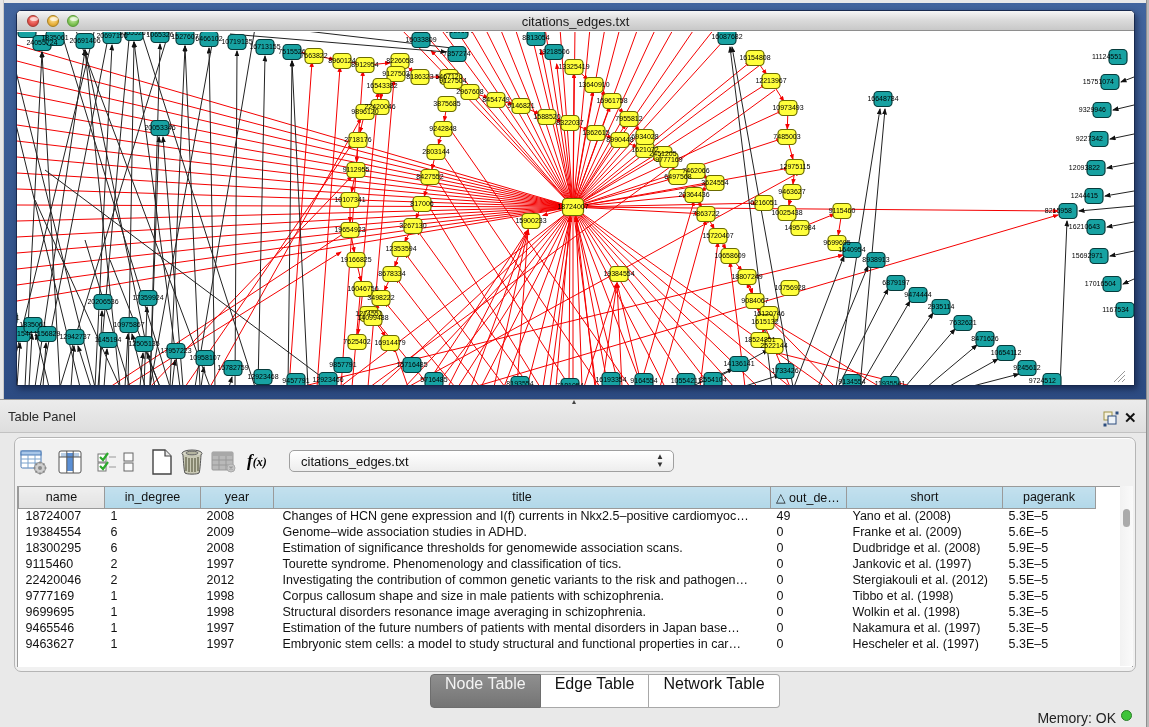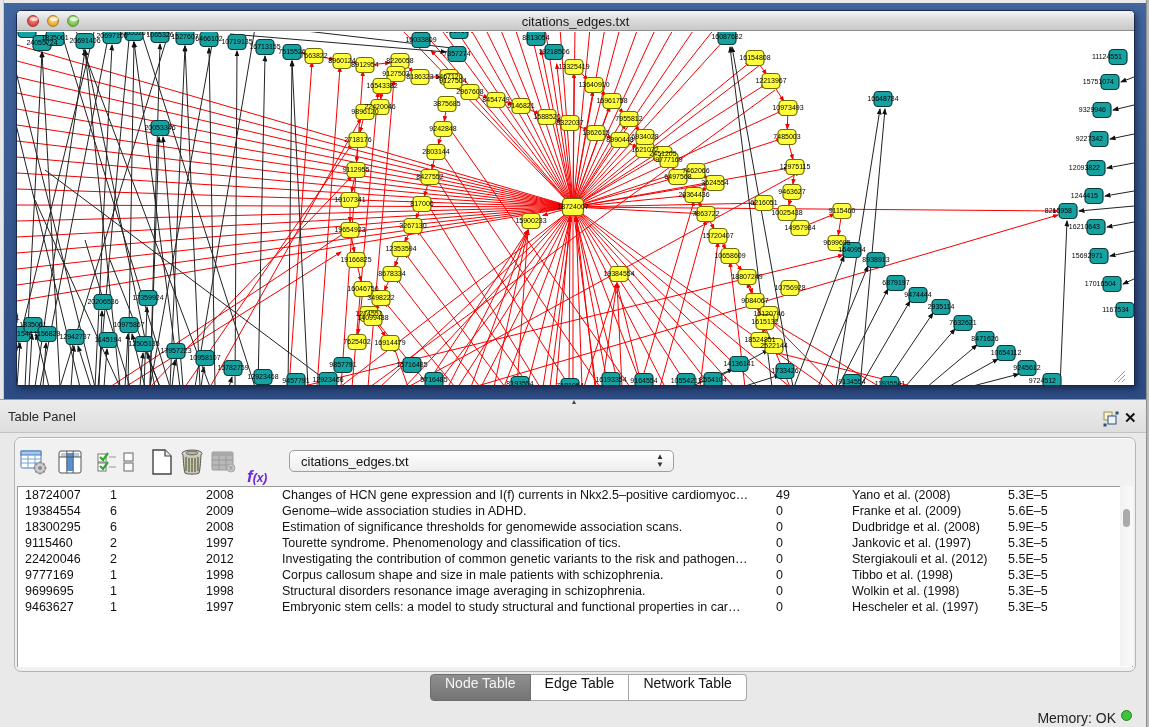--- a/index.html
+++ b/index.html
@@ -21,21 +21,21 @@
 .combo .arrows{position:absolute;right:9px;top:2px;font-size:8px;color:#333;line-height:8px;text-align:center}
 .tablewrap{position:absolute;left:17px;top:486px;width:1116px;height:181px;background:#fff;border:1px solid #9a9a9a;border-bottom:none;overflow:hidden}
 table{border-collapse:collapse;table-layout:fixed;font-size:12.5px;color:#111}
 th{height:21px;font-weight:normal;font-size:12.5px;background:linear-gradient(#c3e0ee,#b2d8e9);border:1px solid #9a9a9a;border-top:none;overflow:hidden;white-space:nowrap}
 th.c0{background:linear-gradient(#efefef,#e2e2e2)}
 td{height:16px;padding:0 0 0 6px;overflow:hidden;white-space:nowrap}
 td.c0{padding-left:7px}
 td.c3{padding-left:9px}
 .scroll{position:absolute;left:1120px;top:486px;width:13px;height:180px;background:linear-gradient(90deg,#f2f2f2,#fafafa)}
 .thumb{position:absolute;left:3px;top:23px;width:7px;height:18px;background:#ababab;border-radius:4px}
-.tabs{position:absolute;left:430px;top:674px;height:27px;display:flex;font-size:14px}
+.tabs{position:absolute;left:430px;top:674px;height:34px;display:flex;font-size:16px}
 .tab{border:1px solid #a8a8a8;border-left:none;background:#fff;color:#111;padding:0 14px;line-height:17px}
 .tab.first{border-left:1px solid #a8a8a8;border-radius:4px 0 0 4px;background:linear-gradient(#8f8f8f,#747474);color:#f4f4f4;border-color:#6e6e6e}
 .tab.last{border-radius:0 4px 4px 0}
 .status{position:absolute;right:33px;top:710px;font-size:14px;color:#222}
 .dot{position:absolute;left:1121px;top:710px;width:11px;height:11px;border-radius:50%;background:#3ec43a;border:1px solid #2a7d28}
 .flicon{position:absolute;left:1103px;top:411px;width:16px;height:16px}
 .xicon{position:absolute;left:1124px;top:409px;font-size:15px;font-weight:bold;color:#111}
 .grip{position:absolute;left:1095px;top:338px;width:14px;height:12px}
 </style></head><body>
 <div class="gutterL"></div>
@@ -669,34 +669,43 @@
 <path d="M6 9v14M9 10v14M12 10v14M15 10v14M18 9v14" stroke="#77775f" stroke-width="1.6"></path>
 <ellipse cx="12" cy="5" rx="6" ry="1.8" fill="#b5b5a0" stroke="#666"></ellipse>
 </svg>
 <svg style="position:absolute;left:211px;top:451px" width="25" height="22" viewBox="0 0 25 22">
 <rect x="1" y="1" width="21" height="18" rx="1" fill="#b9b9b9" stroke="#999"></rect>
 <rect x="1" y="1" width="21" height="4" fill="#a8a8a8"></rect>
 <path d="M1 9h21M1 14h21M8 5v14M15 5v14" stroke="#999"></path>
 <circle cx="20" cy="17" r="4" fill="#c4c4c4" stroke="#aaa"></circle>
 <path d="M18.5 15.5l3 3M21.5 15.5l-3 3" stroke="#999" stroke-width="1.3"></path>
 </svg>
-<div style="position:absolute;left:247px;top:467px;font-family:Liberation Sans, sans-serif;font-style:italic;font-weight:bold;font-size:17px;color:#6d28d9">f<span style="font-size:12px">(x)</span></div>
+<div style="position:absolute;left:247px;top:451px;font-family:Liberation Serif, serif;font-style:italic;font-weight:bold;font-size:17px;color:#000000">f<span style="font-size:12px">(x)</span></div>
 <div class="combo">citations_edges.txt<div class="arrows">▲<br>▼</div></div>
 <div class="tablewrap">
 <table>
 <colgroup>
         <col style="width:86px">
         <col style="width:96px">
         <col style="width:73px">
         <col style="width:497px">
         <col style="width:76px">
         <col style="width:156px">
         <col style="width:93px">
       </colgroup>
 <tbody>
+        <tr>
+          <th class="c0">name</th>
+          <th class="c1">in_degree</th>
+          <th class="c2">year</th>
+          <th class="c3">title</th>
+          <th class="c4" style="text-align:left;padding-left:5px">△ out_de…</th>
+          <th class="c5">short</th>
+          <th class="c6">pagerank</th>
+        </tr>
 <tr>
           <td class="c0">18724007</td>
           <td class="c1">1</td>
           <td class="c2">2008</td>
           <td class="c3">Changes of HCN gene expression and I(f) currents in Nkx2.5–positive cardiomyoc…</td>
           <td class="c4">49</td>
           <td class="c5">Yano et al. (2008)</td>
           <td class="c6">5.3E–5</td>
         </tr>
         <tr>
@@ -744,20 +753,29 @@
           <td class="c5">Tibbo et al. (1998)</td>
           <td class="c6">5.3E–5</td>
         </tr>
         <tr>
           <td class="c0">9699695</td>
           <td class="c1">1</td>
           <td class="c2">1998</td>
           <td class="c3">Structural disorders resonance image averaging in schizophrenia.</td>
           <td class="c4">0</td>
           <td class="c5">Wolkin et al. (1998)</td>
+          <td class="c6">5.3E–5</td>
+        </tr>
+        <tr>
+          <td class="c0">9465546</td>
+          <td class="c1">1</td>
+          <td class="c2">1997</td>
+          <td class="c3">Estimation of the future numbers of patients with mental disorders in Japan base…</td>
+          <td class="c4">0</td>
+          <td class="c5">Nakamura et al. (1997)</td>
           <td class="c6">5.3E–5</td>
         </tr>
         <tr>
           <td class="c0">9463627</td>
           <td class="c1">1</td>
           <td class="c2">1997</td>
           <td class="c3">Embryonic stem cells: a model to study structural and functional properties in car…</td>
           <td class="c4">0</td>
           <td class="c5">Hescheler et al. (1997)</td>
           <td class="c6">5.3E–5</td>

